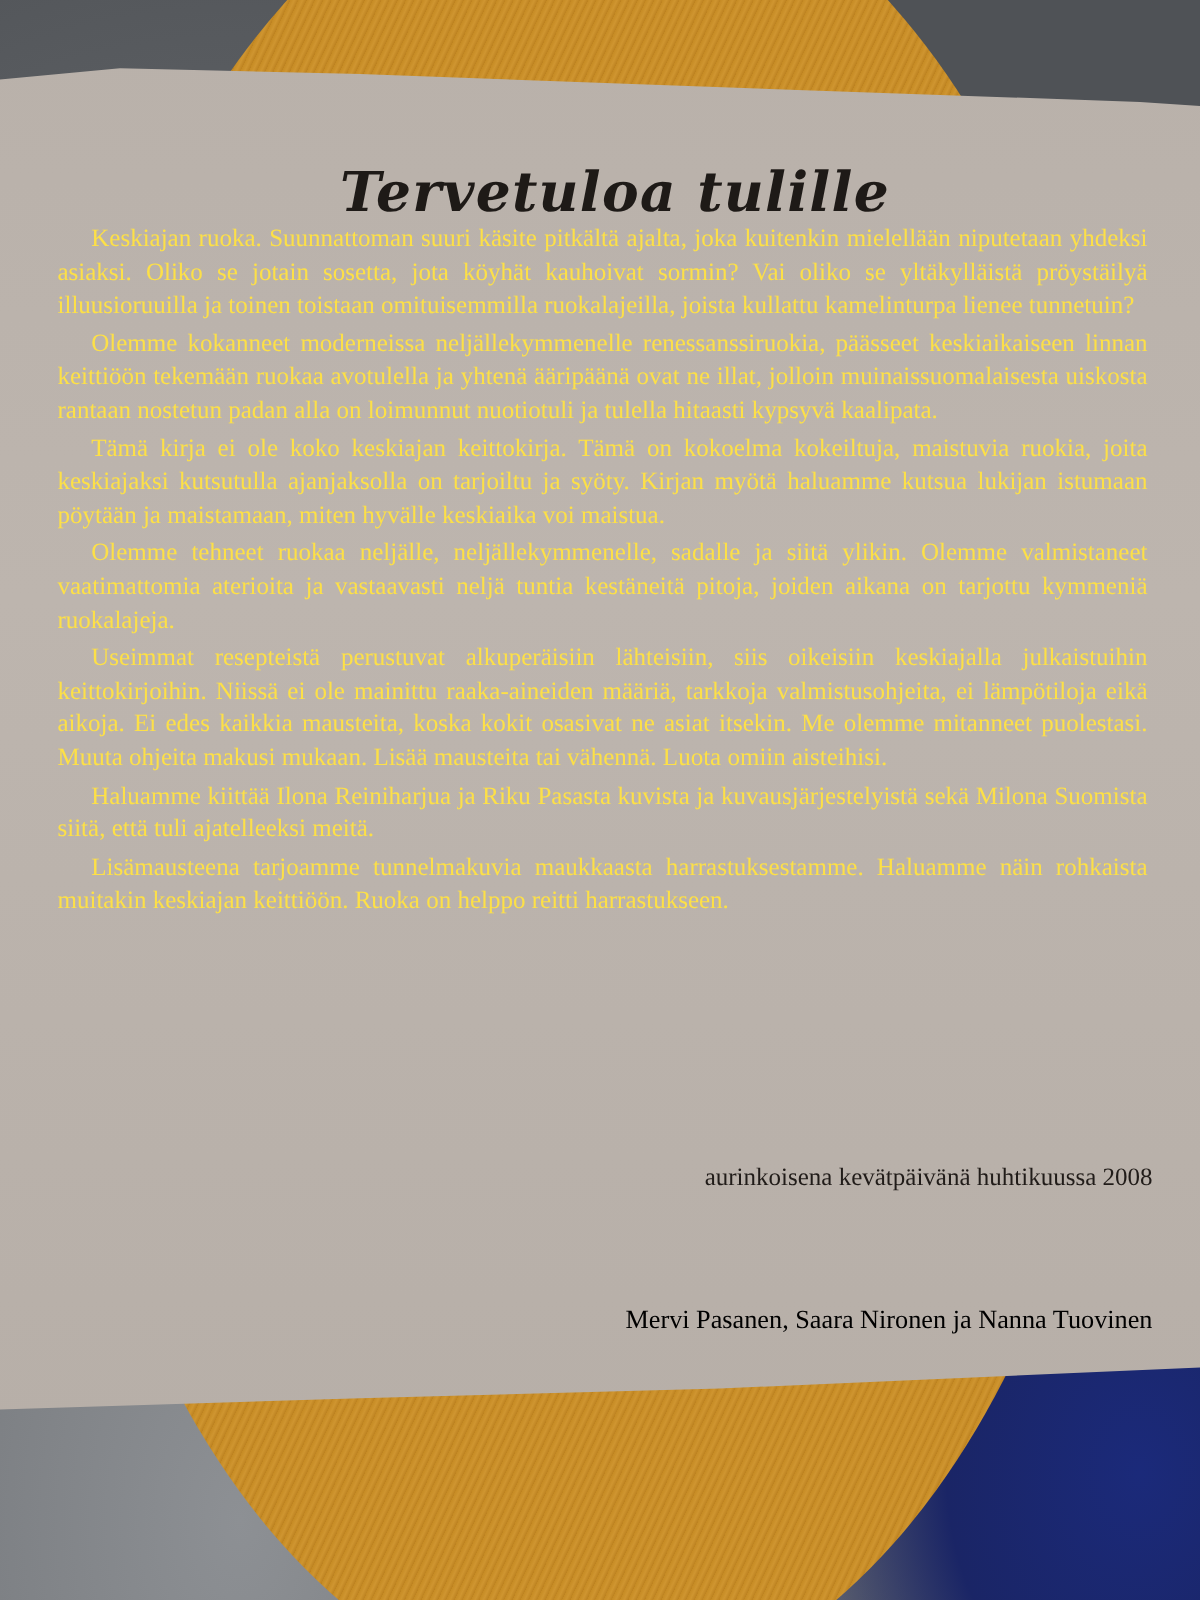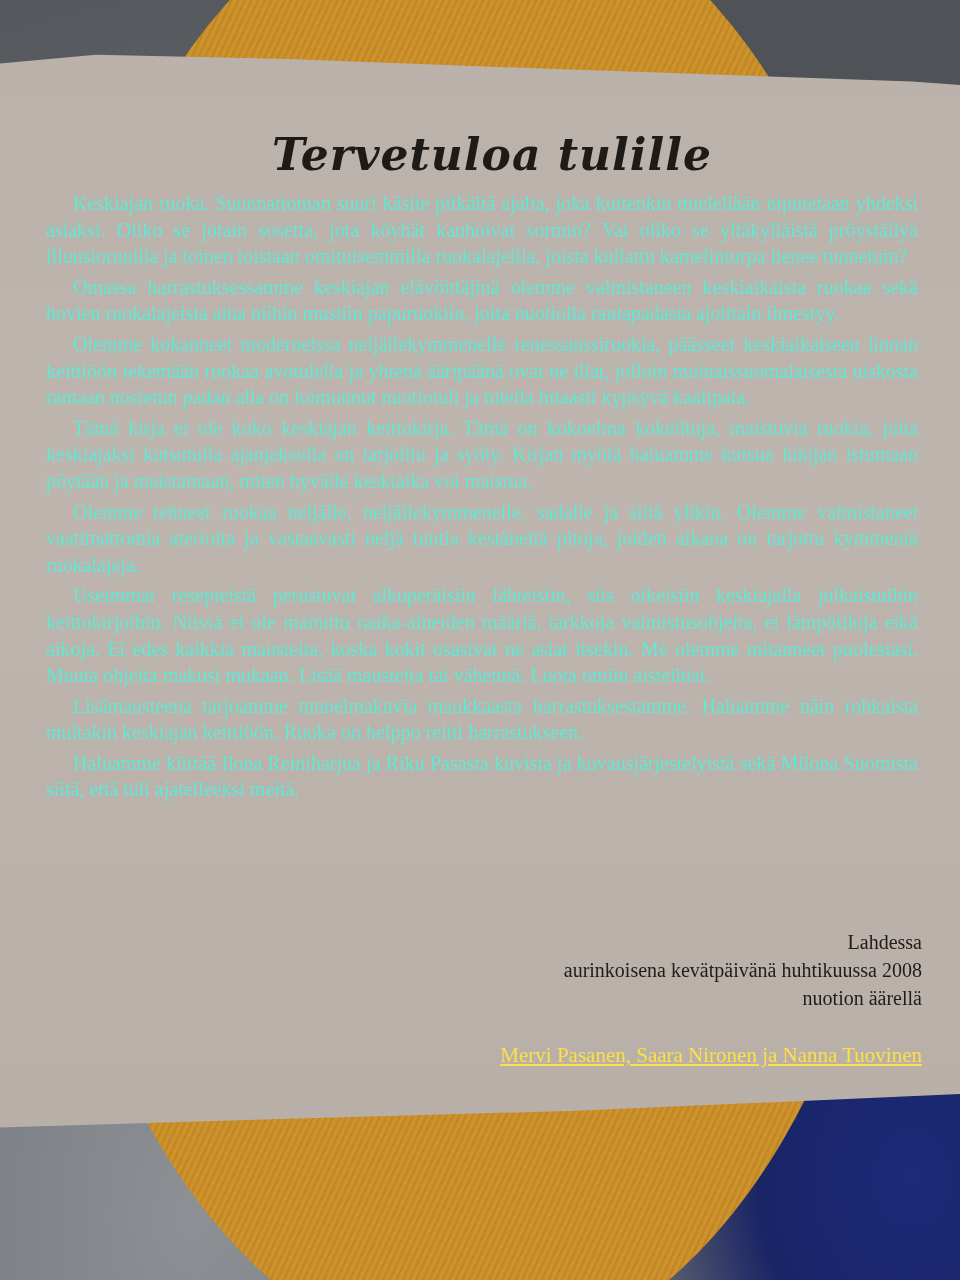--- a/index.html
+++ b/index.html
@@ -28,55 +28,52 @@
     .title {
       position: absolute; left: 0; width: 960px; top: 100px;
       text-align: center;
       font-family: "DejaVu Serif", serif;
       font-weight: bold; font-style: italic;
       font-size: 44px; letter-spacing: 1px;
       color: #1e1a17;
       padding-left: 12px;
     }
     .content {
-      position: absolute; left: 46px; top: 190px; width: 872px;
-      color: #5eead4; font-size: 20px; line-height: 26.6px;
+      position: absolute; left: 46px; top: 178px; width: 872px;
+      color: #fde047; font-size: 20px; line-height: 26.6px;
       text-align: justify;
     }
     .content p { margin: 0 0 4px 0; text-indent: 27px; hyphens: auto; }
     .signoff {
       position: absolute; right: 38px; top: 928px;
       text-align: right; color: #211c19; font-size: 20px; line-height: 28px;
     }
     .signoff div { white-space: nowrap; }
     .authors {
       position: absolute; right: 38px; top: 1043px;
-      color: #fde047; font-size: 21px; white-space: nowrap; text-decoration: underline;
+      color: #000000; font-size: 21px; white-space: nowrap;
     }
   </style>
 </head>
 <body>
 
 <div class="cloth"></div>
 <div class="table"></div>
 
 <div class="page"></div>
 
 <h1 class="title">Tervetuloa tulille</h1>
 
 <div class="content">
   <p>Keskiajan ruoka. Suunnattoman suuri käsite pitkältä ajalta, joka kuitenkin mielellään niputetaan yhdeksi asiaksi. Oliko se jotain sosetta, jota köyhät kauhoivat sormin? Vai oliko se yltäkylläistä pröystäilyä illuusioruuilla ja toinen toistaan omituisemmilla ruokalajeilla, joista kullattu kamelinturpa lienee tunnetuin?</p>
-  <p>Omassa harrastuksessamme keskiajan elävöittäjinä olemme valmistaneen keskiaikaista ruokaa sekä hovien ruokalajeista aina niihin mustiin papuruokiin, joita nuotiolla rautapadasta ajoittain ilmestyy.</p>
   <p>Olemme kokanneet moderneissa neljällekymmenelle renessanssiruokia, päässeet keskiaikaiseen linnan keittiöön tekemään ruokaa avotulella ja yhtenä ääripäänä ovat ne illat, jolloin muinaissuomalaisesta uiskosta rantaan nostetun padan alla on loimunnut nuotiotuli ja tulella hitaasti kypsyvä kaalipata.</p>
   <p>Tämä kirja ei ole koko keskiajan keittokirja. Tämä on kokoelma kokeiltuja, maistuvia ruokia, joita keskiajaksi kutsutulla ajanjaksolla on tarjoiltu ja syöty. Kirjan myötä haluamme kutsua lukijan istumaan pöytään ja maistamaan, miten hyvälle keskiaika voi maistua.</p>
   <p>Olemme tehneet ruokaa neljälle, neljällekymmenelle, sadalle ja siitä ylikin. Olemme valmistaneet vaatimattomia aterioita ja vastaavasti neljä tuntia kestäneitä pitoja, joiden aikana on tarjottu kymmeniä ruokalajeja.</p>
   <p>Useimmat resepteistä perustuvat alkuperäisiin lähteisiin, siis oikeisiin keskiajalla julkaistuihin keittokirjoihin. Niissä ei ole mainittu raaka-aineiden määriä, tarkkoja valmistusohjeita, ei lämpötiloja eikä aikoja. Ei edes kaikkia mausteita, koska kokit osasivat ne asiat itsekin. Me olemme mitanneet puolestasi. Muuta ohjeita makusi mukaan. Lisää mausteita tai vähennä. Luota omiin aisteihisi.</p>
+  <p>Haluamme kiittää Ilona Reiniharjua ja Riku Pasasta kuvista ja kuvausjärjestelyistä sekä Milona Suomista siitä, että tuli ajatelleeksi meitä.</p>
   <p>Lisämausteena tarjoamme tunnelmakuvia maukkaasta harrastuksestamme. Haluamme näin rohkaista muitakin keskiajan keittiöön. Ruoka on helppo reitti harrastukseen.</p>
-  <p>Haluamme kiittää Ilona Reiniharjua ja Riku Pasasta kuvista ja kuvausjärjestelyistä sekä Milona Suomista siitä, että tuli ajatelleeksi meitä.</p>
 </div>
 
 <div class="signoff">
-  <div>Lahdessa</div>
   <div>aurinkoisena kevätpäivänä huhtikuussa 2008</div>
-  <div>nuotion äärellä</div>
 </div>
 
 <div class="authors">Mervi Pasanen, Saara Nironen ja Nanna Tuovinen</div>
 
 </body></html>

